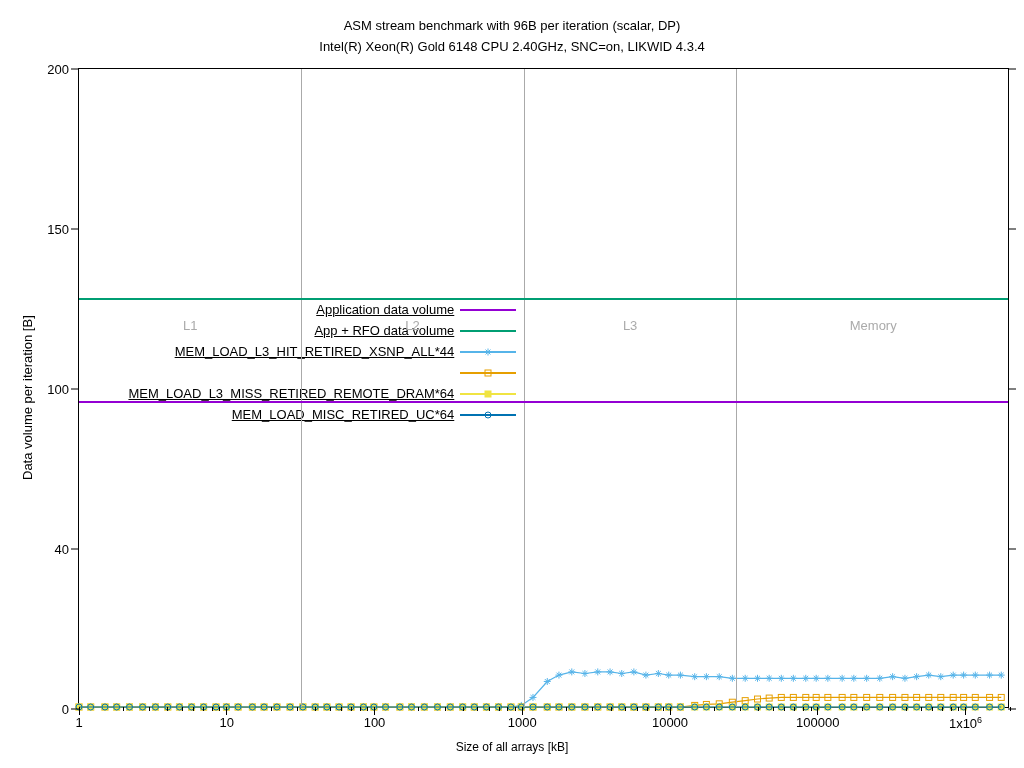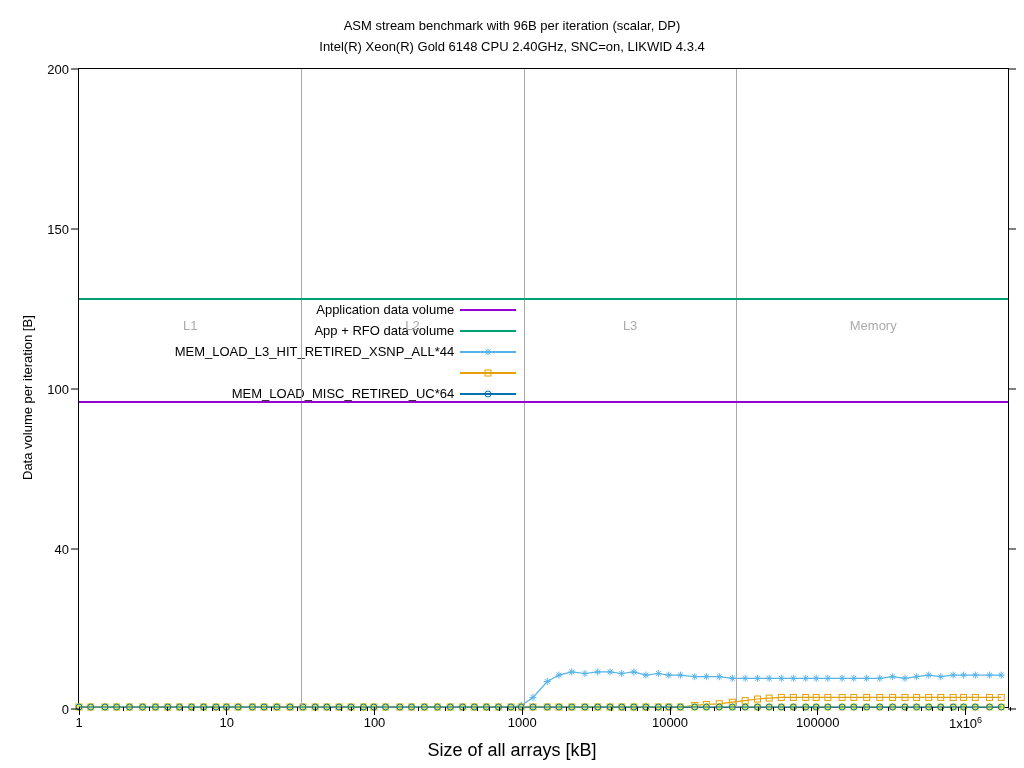--- a/index.html
+++ b/index.html
@@ -32,21 +32,21 @@
     transform: rotate(-90deg);
     transform-origin: left top;
     left: 20px;
     font-size: 13px;
     white-space: nowrap;
   }
   .xlabel {
     position: absolute;
     left: 0; right: 0;
     text-align: center;
-    font-size: 18px;
+    font-size: 12px;
   }
   .vline {
     position: absolute;
     top: 0; bottom: 0;
     border-left: 1px solid #aaa;
     width: 0;
   }
   .region-label {
     position: absolute;
     color: #aaa;
@@ -65,20 +65,21 @@
   .legend-row {
     display: flex;
     align-items: center;
     justify-content: flex-end;
     height: 21px;
     white-space: nowrap;
   }
   .legend-label {
     text-align: center;
     padding-right: 6px;
+    text-decoration: underline;
   }
   .legend-sample {
     width: 56px;
     height: 14px;
     position: relative;
     flex: 0 0 56px;
   }
   .legend-line {
     position: absolute; left: 0; right: 0; top: 50%;
     border-top-width: 2px; border-top-style: solid;
@@ -1281,20 +1282,31 @@
               </g>
             </svg>
           </div>
         </div>
         <div class="legend-row">
           <div class="legend-sample">
             <div class="legend-line" style="border-top-color: rgb(230, 159, 0);"></div>
             <svg width="14" height="14" style="position: absolute; left: 50%; top: 50%; transform: translate(-50%, -50%);">
               <g>
                 <rect x="4" y="4" width="6" height="6" fill="none" stroke="#e69f00" stroke-width="1"></rect>
+              </g>
+            </svg>
+          </div>
+        </div>
+        <div class="legend-row">
+          <div class="legend-label">MEM_LOAD_L3_MISS_RETIRED_REMOTE_DRAM*64</div>
+          <div class="legend-sample">
+            <div class="legend-line" style="border-top-color: rgb(240, 228, 66);"></div>
+            <svg width="14" height="14" style="position: absolute; left: 50%; top: 50%; transform: translate(-50%, -50%);">
+              <g>
+                <rect x="4" y="4" width="6" height="6" fill="#f0e442" stroke="#f0e442"></rect>
               </g>
             </svg>
           </div>
         </div>
         <div class="legend-row">
           <div class="legend-label">MEM_LOAD_MISC_RETIRED_UC*64</div>
           <div class="legend-sample">
             <div class="legend-line" style="border-top-color: rgb(0, 114, 178);"></div>
             <svg width="14" height="14" style="position: absolute; left: 50%; top: 50%; transform: translate(-50%, -50%);">
               <g>

